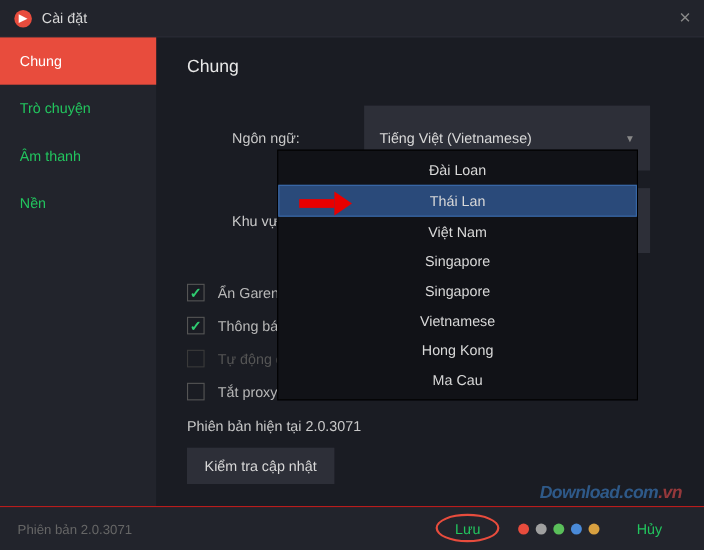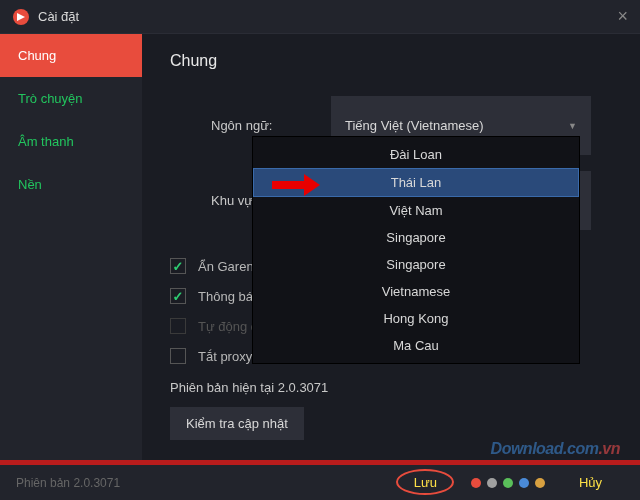--- a/index.html
+++ b/index.html
@@ -26,23 +26,23 @@
 
 .check-row { display: flex; align-items: center; margin-bottom: 14px; padding-left: 0; }
 .checkbox { width: 16px; height: 16px; border: 1px solid #555; margin-right: 12px; display: flex; align-items: center; justify-content: center; }
 .checkbox.checked::after { content: "✓"; color: #2ecc71; font-weight: bold; font-size: 13px; }
 .check-row.disabled { color: #555; }
 .check-row.disabled .checkbox { border-color: #3a3a3a; }
 
 .version-text { color: #c8c8c8; margin: 16px 0 12px; }
 .update-btn { background: #2d2f38; color: #d8d8d8; padding: 9px 16px; border: none; cursor: pointer; font-size: 13px; }
 
-.footer { height: 40px; background: #22242c; display: flex; align-items: center; padding: 0 16px; border-top: 5px solid #b91c1c; }
+.footer { height: 40px; background: #22242c; display: flex; align-items: center; padding: 0 16px; border-top: 1px solid #b91c1c; }
 .footer-version { color: #666; font-size: 12px; flex: 1; }
-.footer-btn { color: #fde047; padding: 6px 22px; cursor: pointer; font-size: 13px; }
+.footer-btn { color: #22c55e; padding: 6px 22px; cursor: pointer; font-size: 13px; }
 .footer-btn.save { position: relative; }
 .save-highlight { position: absolute; border: 2px solid #e84c3d; border-radius: 50%; width: 58px; height: 26px; left: 4px; top: 0; pointer-events: none; }
 .color-dots { display: flex; gap: 6px; margin-left: 12px; margin-right: 12px; }
 .dot { width: 10px; height: 10px; border-radius: 50%; }
 
 .dropdown-list { position: absolute; top: 136px; left: 252px; width: 328px; background: #111217; border: 1px solid #000; z-index: 10; padding: 4px 0; text-align: center; }
 .dropdown-list .opt { padding: 6px 14px; color: #d8d8d8; cursor: pointer; font-size: 13px; }
 .dropdown-list .opt.selected { background: #2a4a7a; border: 1px solid #3a6aaa; }
 
 .arrow { position: absolute; top: 174px; left: 272px; z-index: 20; display: flex; align-items: center; }

